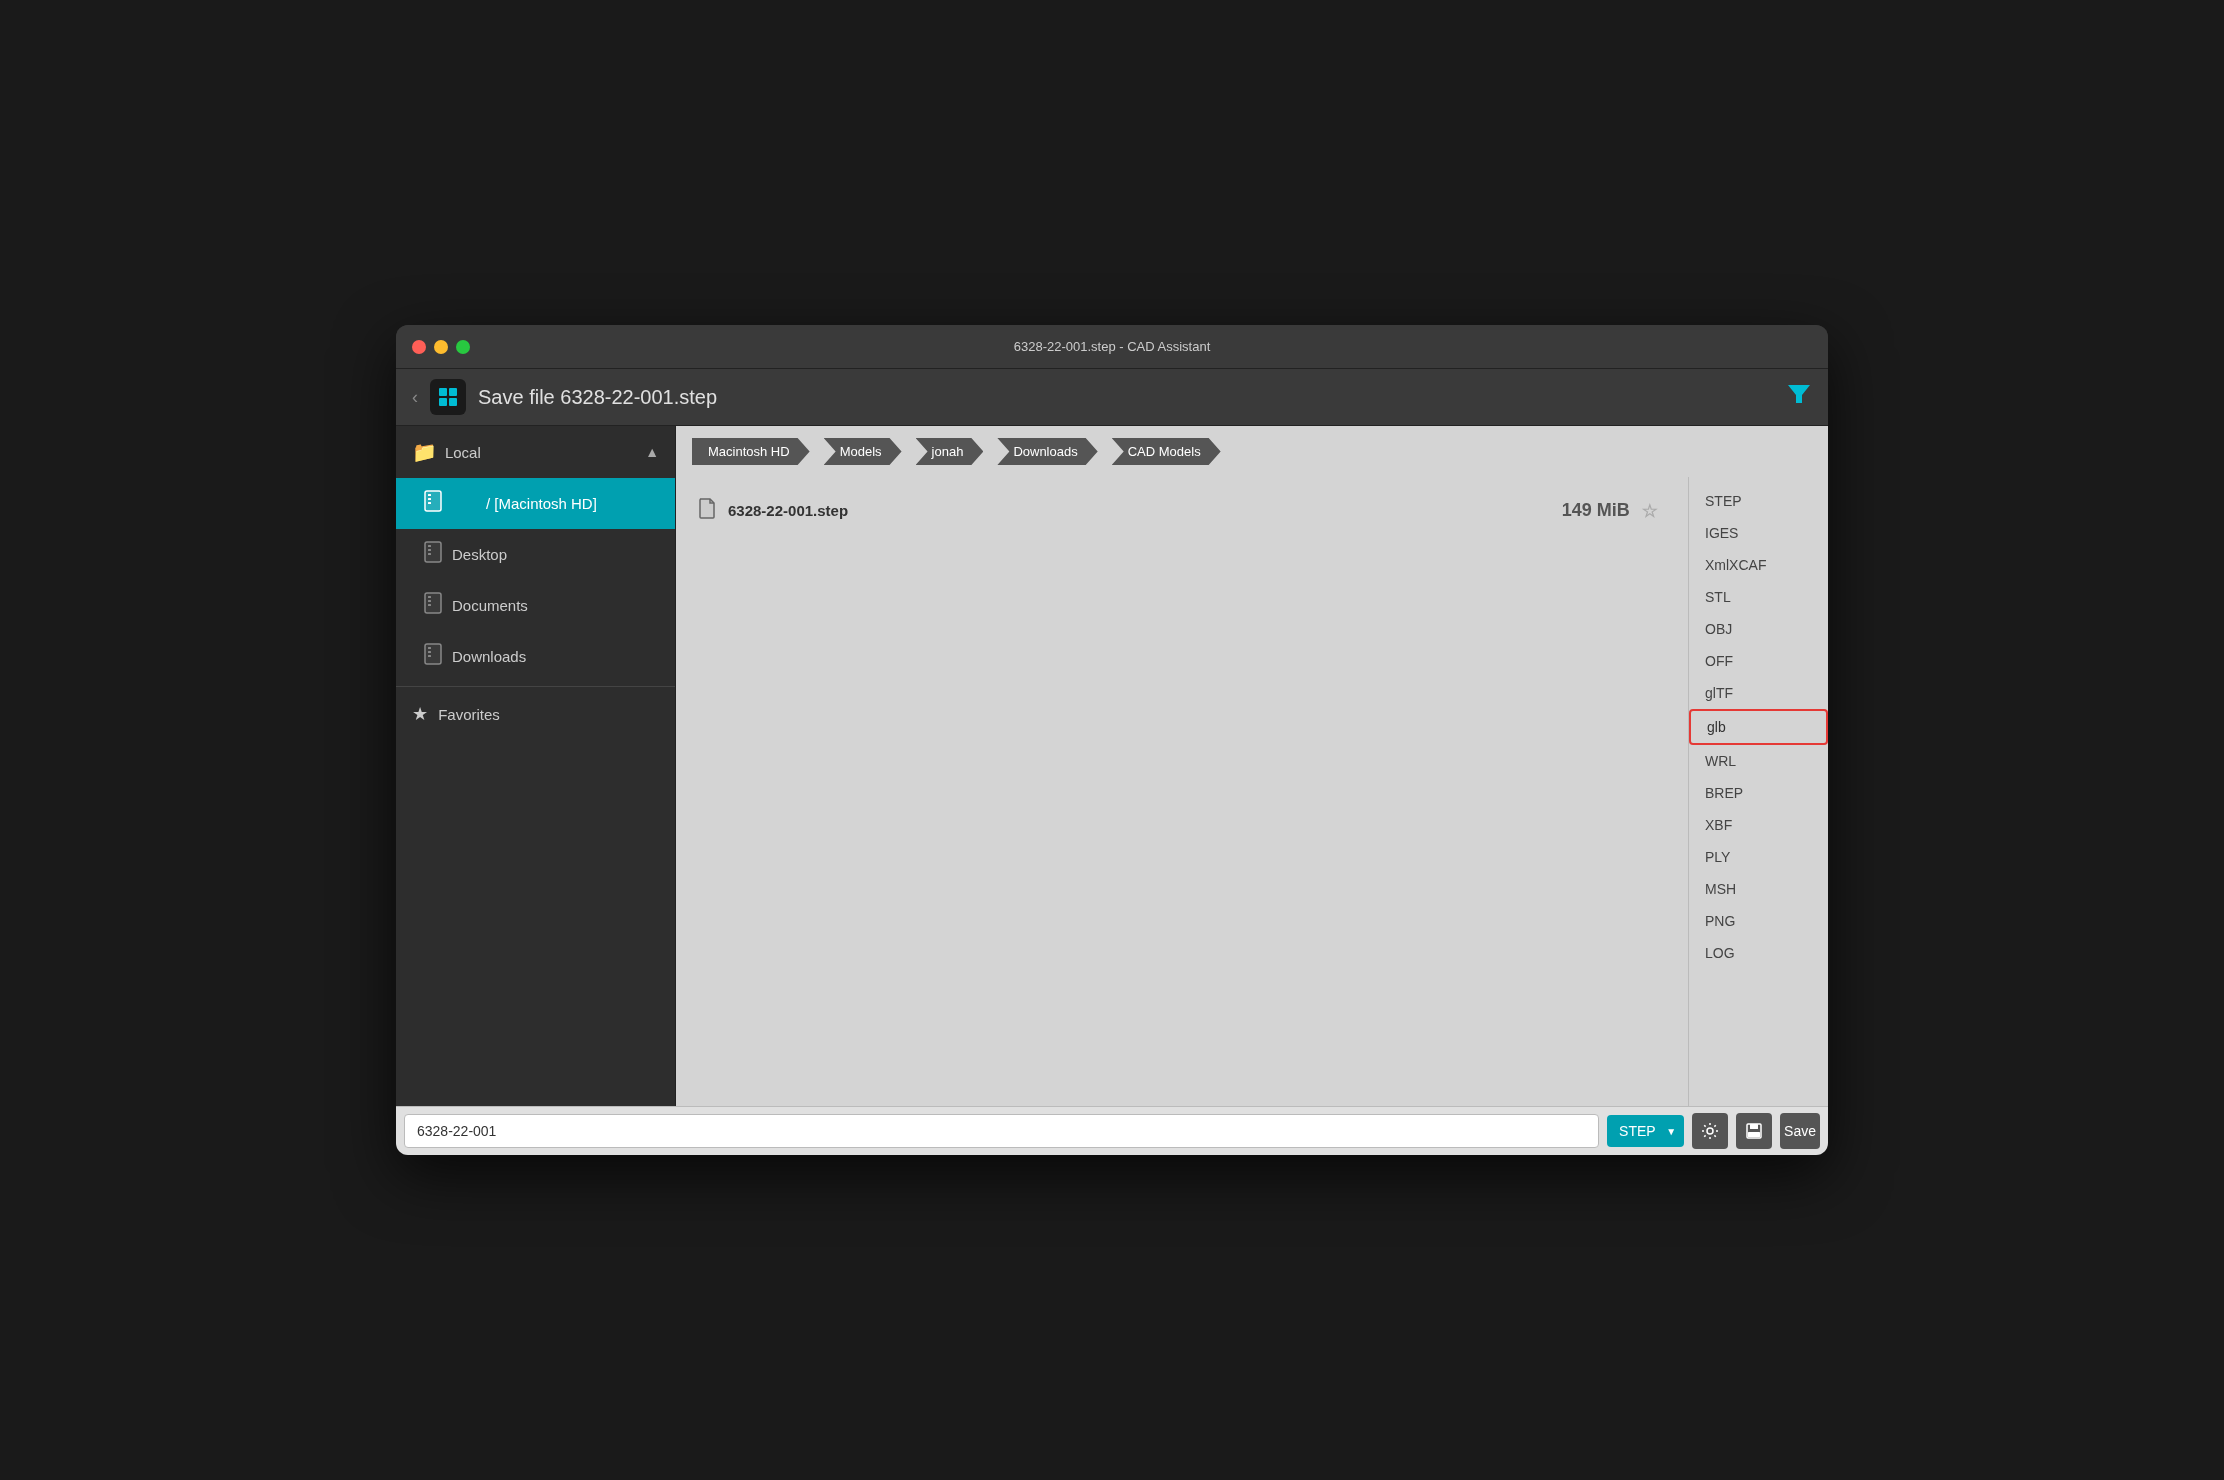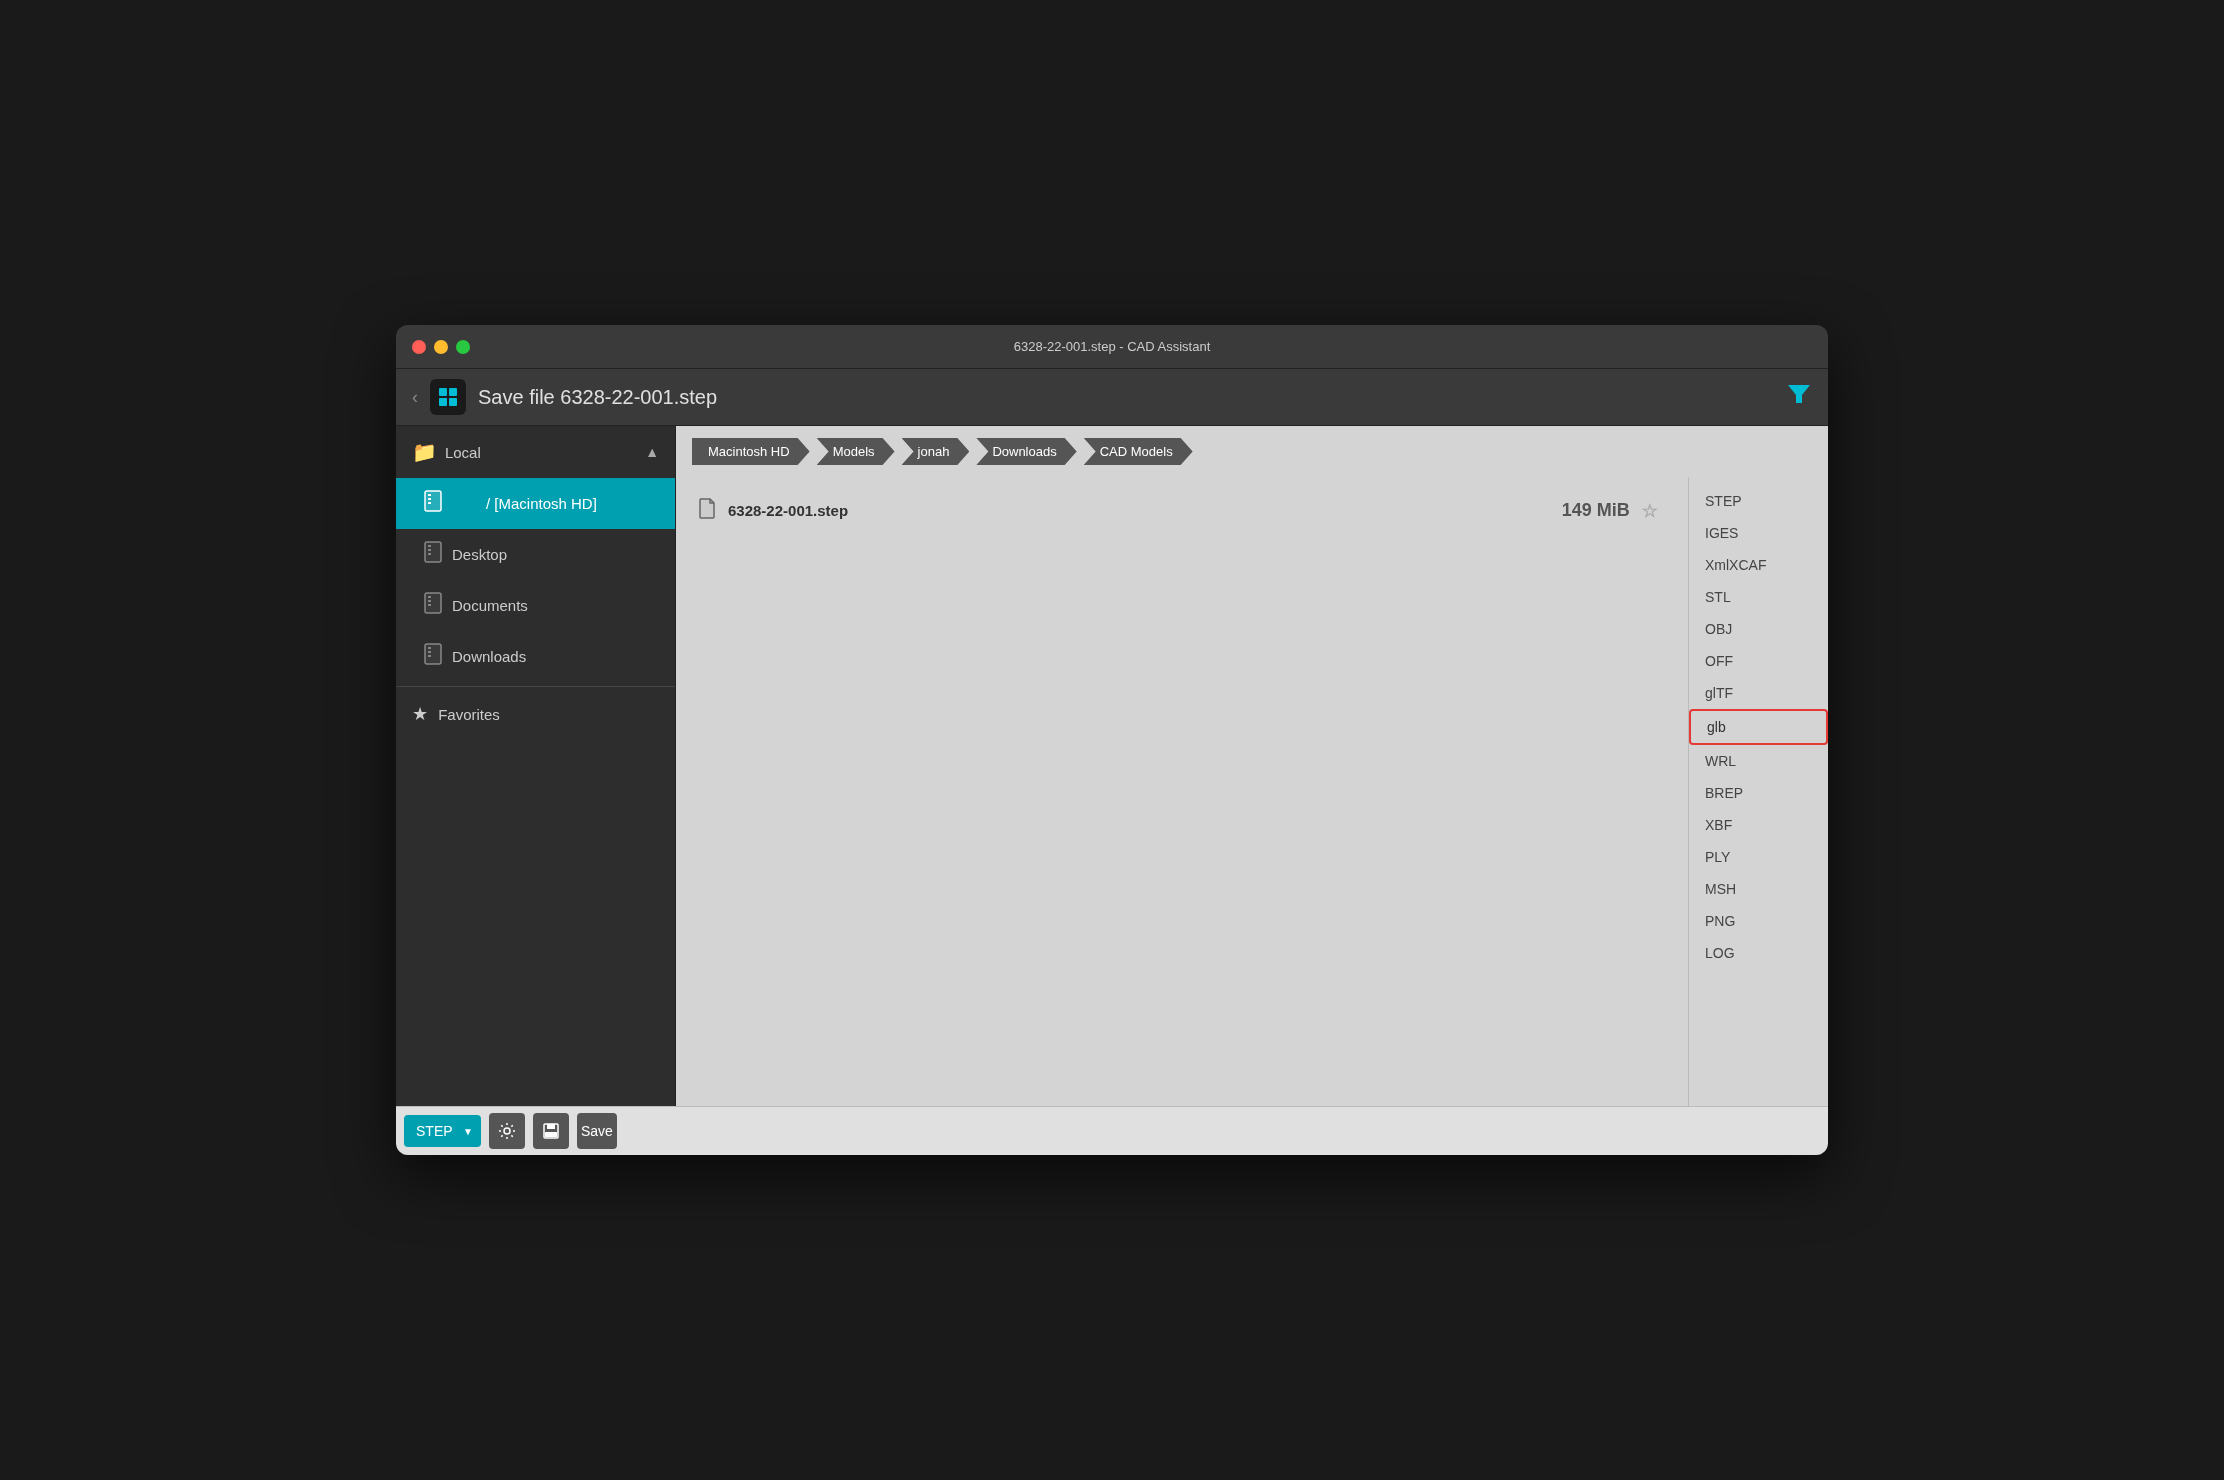--- a/index.html
+++ b/index.html
@@ -143,21 +143,21 @@
     .main-area {
       flex: 1;
       background: #d4d4d4;
       display: flex;
       flex-direction: column;
     }
     .breadcrumb-bar {
       padding: 12px 16px;
       display: flex;
       align-items: center;
-      gap: 5px;
+      gap: 12px;
       flex-wrap: nowrap;
     }
     .breadcrumb-item {
       background: #555;
       color: #fff;
       font-size: 13px;
       padding: 6px 20px 6px 16px;
       position: relative;
       cursor: pointer;
       clip-path: polygon(0 0, calc(100% - 12px) 0, 100% 50%, calc(100% - 12px) 100%, 0 100%, 12px 50%);
@@ -450,20 +450,21 @@
             <div class="format-item">PLY</div>
             <div class="format-item">MSH</div>
             <div class="format-item">PNG</div>
             <div class="format-item">LOG</div>
           </div>
       </div>
     </div>
   </div>
 
   <div class="bottom-bar">
+    <input type="text" class="filename-input" placeholder="filename" value="6328-22-001" style="">
     <div class="format-select-wrapper">
       <select class="format-select">
         <option>STEP</option>
       </select>
     </div>
     <button class="settings-btn">
       <svg width="18" height="18" viewBox="0 0 18 18" fill="none">
         <circle cx="9" cy="9" r="3" stroke="#fff" stroke-width="1.5"></circle>
         <path d="M9 1v2M9 15v2M1 9h2M15 9h2M3.22 3.22l1.41 1.41M13.37 13.37l1.41 1.41M3.22 14.78l1.41-1.41M13.37 4.63l1.41-1.41" stroke="#fff" stroke-width="1.5"></path>
       </svg>

